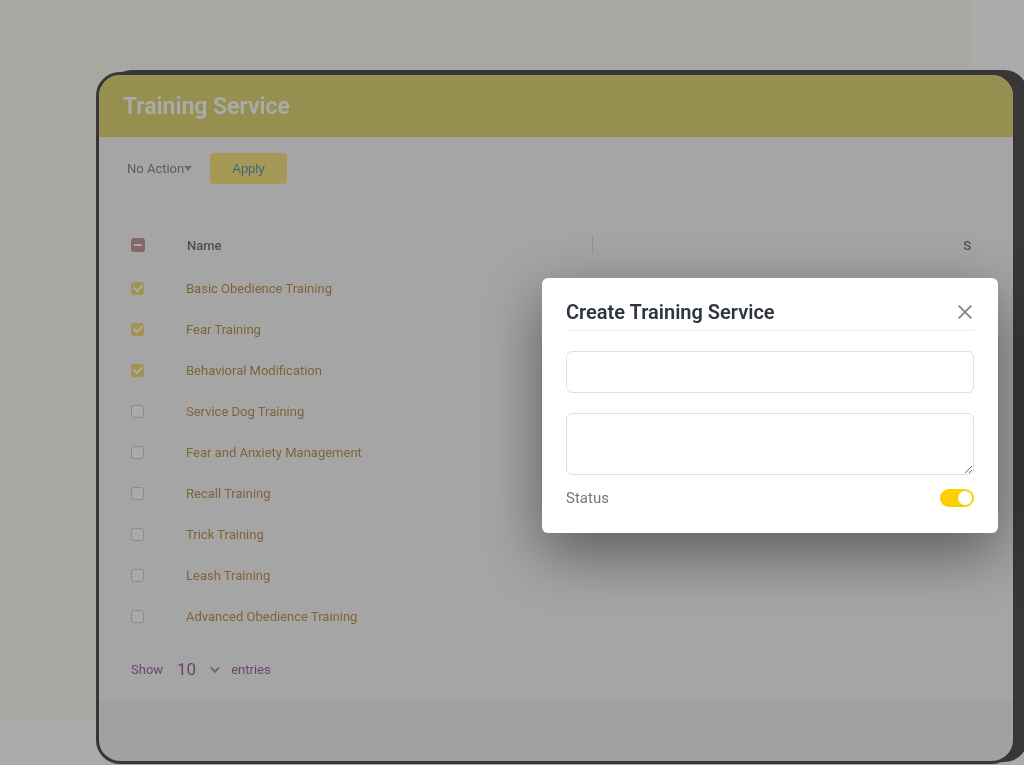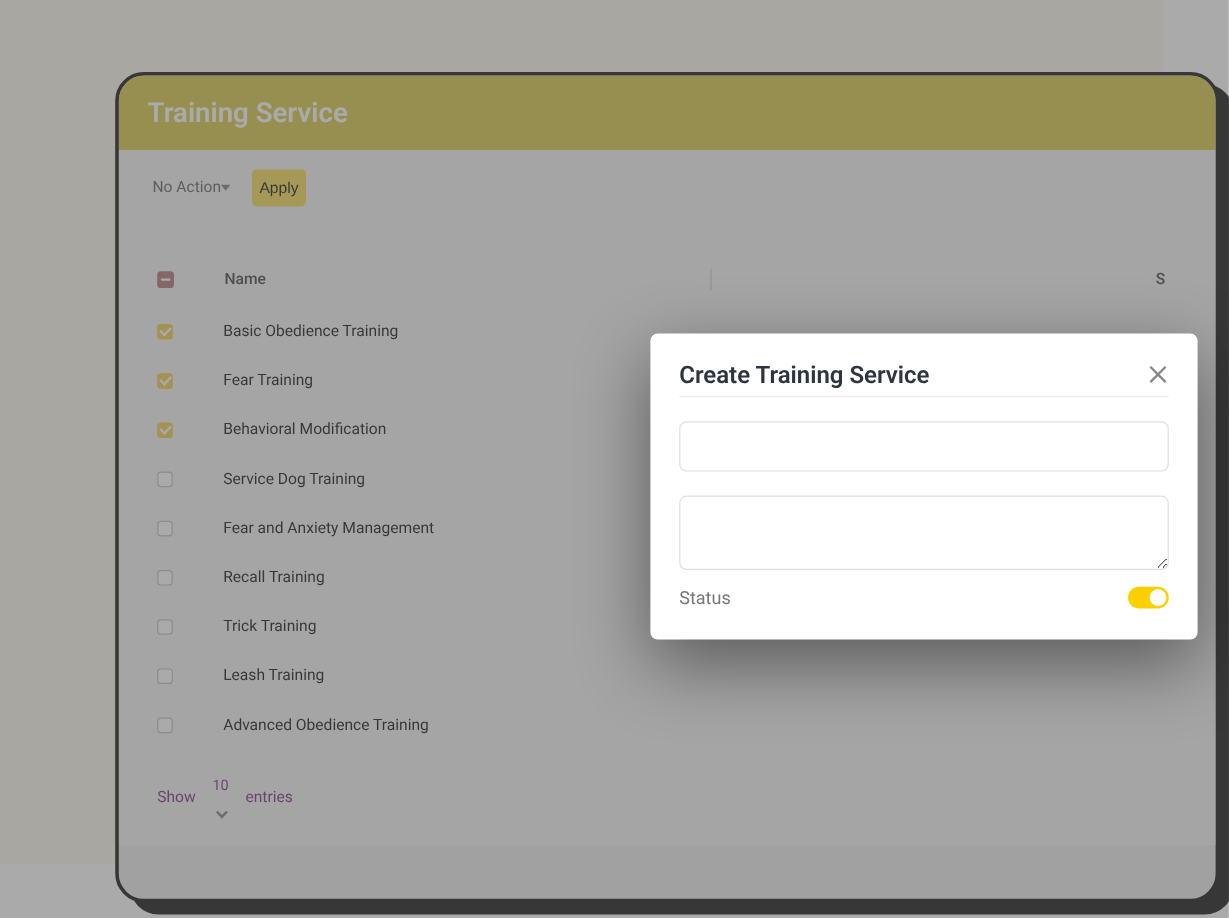--- a/index.html
+++ b/index.html
@@ -15,21 +15,21 @@
       position: absolute;
       top: 0;
       left: 0;
       width: 970px;
       height: 720px;
       background: #fdf9ec;
       z-index: 0;
     }
     .window-frame {
       position: absolute;
-      top: 60px;
+      top: 72px;
       left: 96px;
       width: 920px;
       height: 692px;
       background: #ececec;
       border: 3px solid #000;
       border-radius: 24px;
       overflow: hidden;
       z-index: 1;
     }
     .window-frame-shadow {
@@ -72,23 +72,23 @@
     }
     .caret-down-icon {
       width: 0; height: 0;
       border-left: 4px solid transparent;
       border-right: 4px solid transparent;
       border-top: 5px solid #777;
     }
     .apply-btn {
       background: #f7d94b;
       border: none;
-      padding: 8px 6px;
-      font-size: 13px;
-      color: #000000;
+      padding: 8px 22px;
+      font-size: 13px;
+      color: #0369a1;
       border-radius: 4px;
       cursor: pointer;
       font-weight: 500;
     }
     .table-area {
       padding: 8px 24px 0 24px;
       background: #f4f4f4;
     }
     .table-header {
       display: flex;
@@ -151,37 +151,36 @@
     .checkbox.checked::after {
       content: '';
       width: 4px;
       height: 7px;
       border-right: 2px solid #fff;
       border-bottom: 2px solid #fff;
       transform: rotate(45deg) translate(-1px, -1px);
     }
     .row-name {
       font-size: 13px;
-      color: #000000;
+      color: #a16207;
     }
     .footer {
       display: flex;
       align-items: center;
       padding: 20px 8px;
       gap: 8px;
       font-size: 13px;
       color: #701a75;
     }
     .entries-select {
       display: inline-flex;
       align-items: center;
       gap: 14px;
       padding: 2px 6px;
-      font-size: 12px;
-      flex-direction: column;
+      font-size: 17px;
     }
     .chevron-down-icon {
       display: inline-block;
       width: 7px;
       height: 7px;
       border-right: 2px solid #777;
       border-bottom: 2px solid #777;
       transform: rotate(45deg) translateY(-2px);
     }
     .overlay {

